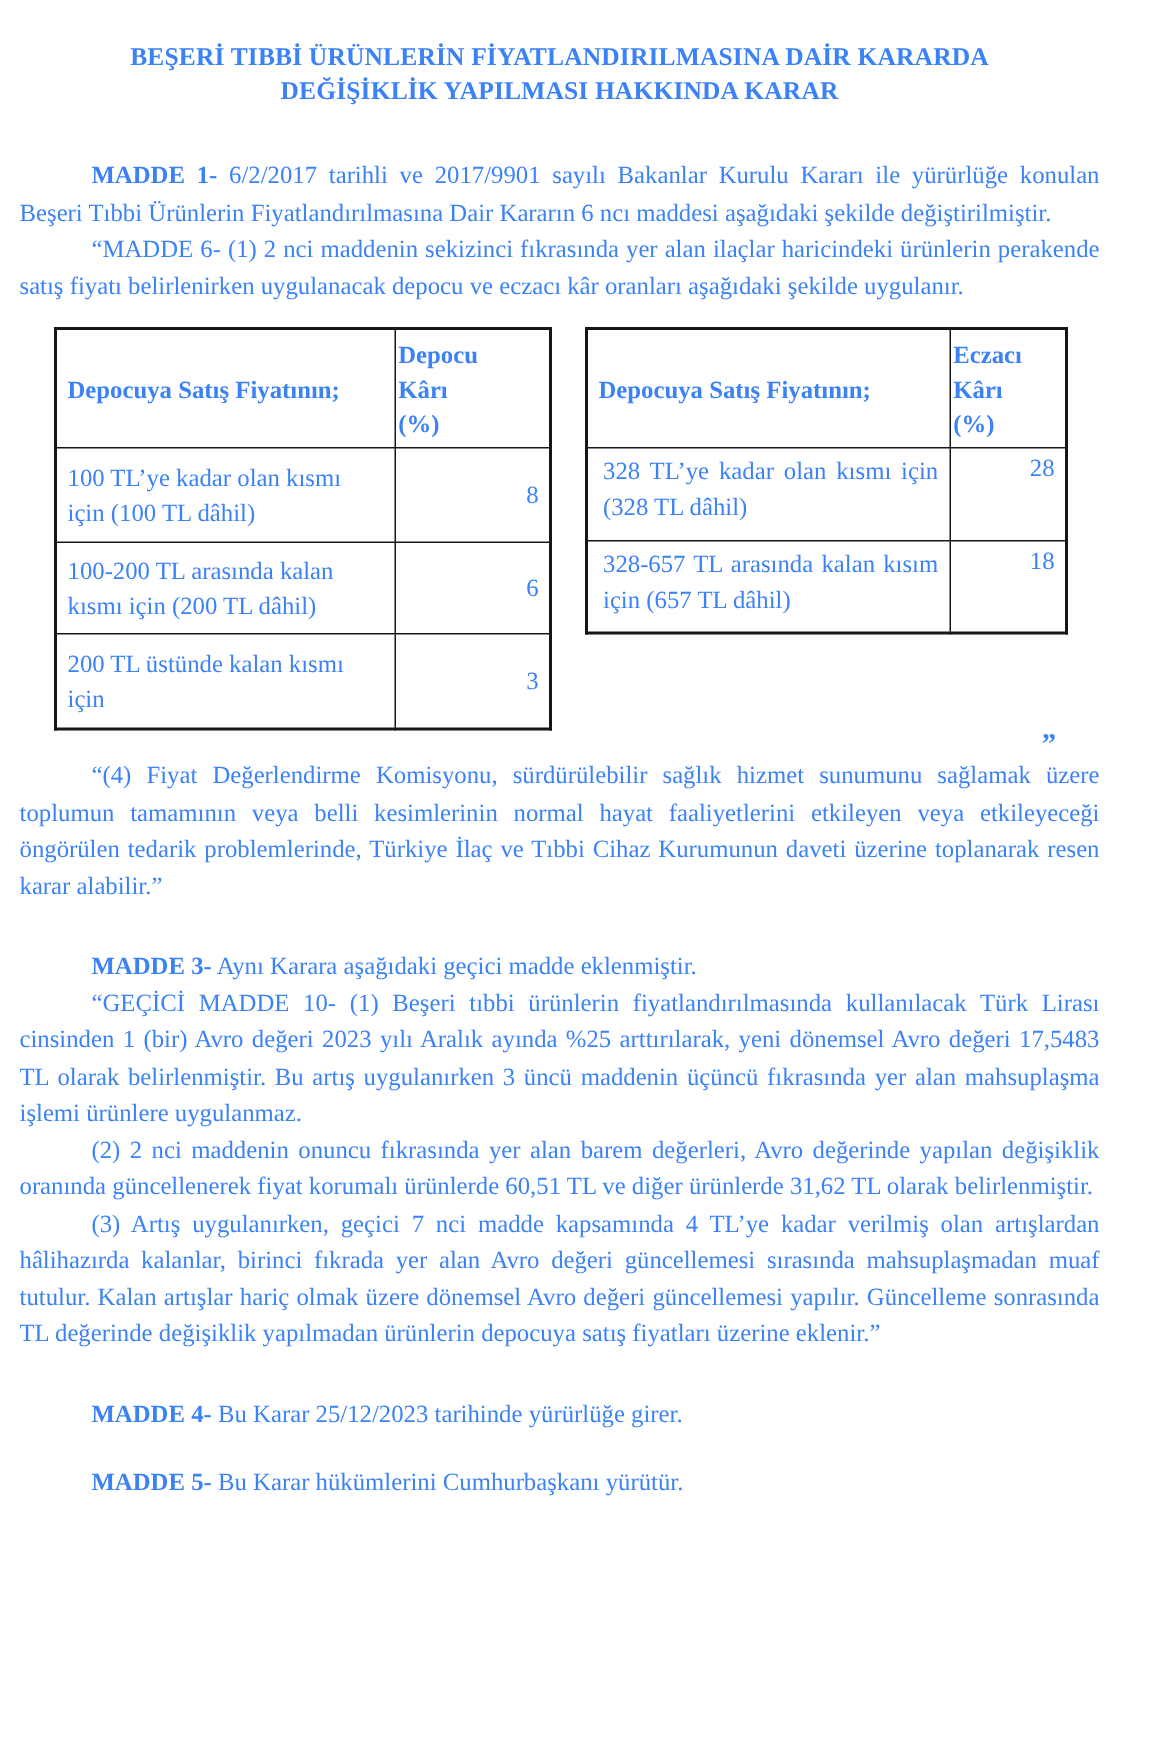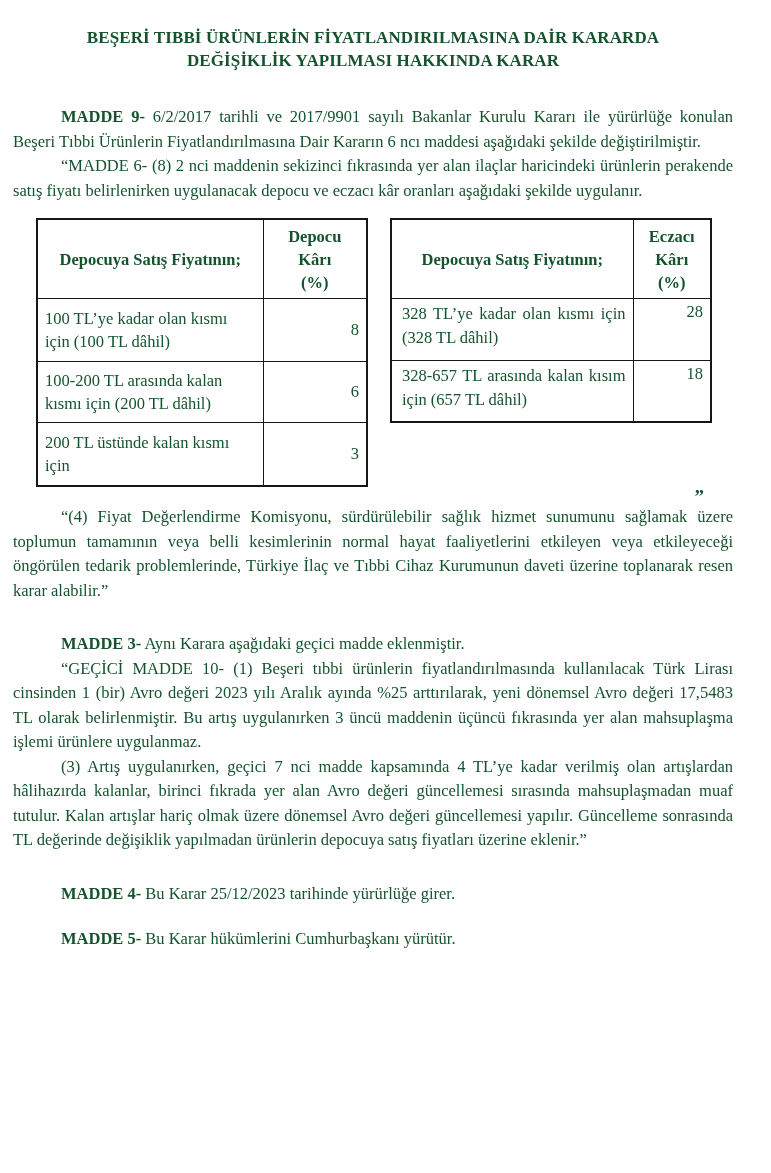--- a/index.html
+++ b/index.html
@@ -3,21 +3,21 @@
 <meta charset="utf-8">
 <style>
   html, body { margin: 0; padding: 0; background: #ffffff; }
   .page {
     position: relative;
     width: 771px;
     height: 1173px;
     background: #ffffff;
     overflow: hidden;
     font-family: "Liberation Serif", "DejaVu Serif", serif;
-    color: #14532d;
+    color: #3b82f6;
   }
   .content {
     padding: 26px 38px 0 13px; 
   }
   .doc-title {
     margin: 0 0 33px 0;
     font-size: 17px;
     font-weight: 700;
     line-height: 23px;
     text-align: center;
@@ -49,21 +49,21 @@
   }
   table.tbl-left  { width: 330px; }
   table.tbl-right { width: 320px; }
   .rate-table th, .rate-table td {
     border: 1.6px solid #161616;
     padding: 2px 7px;
     overflow: hidden;
   }
   .rate-table th {
     font-weight: 700;
-    text-align: center;
+    text-align: left;
     vertical-align: middle;
     height: 74px;
     line-height: 23px;
   }
   .rate-table th.rate-head { white-space: pre-line; padding: 2px 2px; }
   .rate-table td.range {
     line-height: 23.5px;
     text-align: left;
     margin-left: 32px;
   }
@@ -88,23 +88,23 @@
 </style>
 </head>
 <body>
 
 <div class="page">
   <div class="content">
 
     <h1 class="doc-title">BEŞERİ TIBBİ ÜRÜNLERİN FİYATLANDIRILMASINA DAİR KARARDA
 DEĞİŞİKLİK YAPILMASI HAKKINDA KARAR</h1>
 
-    <p class="para"><b>MADDE 9-</b><span> 6/2/2017 tarihli ve 2017/9901 sayılı Bakanlar Kurulu Kararı ile yürürlüğe konulan Beşeri Tıbbi Ürünlerin Fiyatlandırılmasına Dair Kararın 6 ncı maddesi aşağıdaki şekilde değiştirilmiştir.</span></p>
+    <p class="para"><b>MADDE 1-</b><span> 6/2/2017 tarihli ve 2017/9901 sayılı Bakanlar Kurulu Kararı ile yürürlüğe konulan Beşeri Tıbbi Ürünlerin Fiyatlandırılmasına Dair Kararın 6 ncı maddesi aşağıdaki şekilde değiştirilmiştir.</span></p>
 
-    <p class="para"><span>“MADDE 6- (8) 2 nci maddenin sekizinci fıkrasında yer alan ilaçlar haricindeki ürünlerin perakende satış fiyatı belirlenirken uygulanacak depocu ve eczacı kâr oranları aşağıdaki şekilde uygulanır.</span></p>
+    <p class="para"><span>“MADDE 6- (1) 2 nci maddenin sekizinci fıkrasında yer alan ilaçlar haricindeki ürünlerin perakende satış fiyatı belirlenirken uygulanacak depocu ve eczacı kâr oranları aşağıdaki şekilde uygulanır.</span></p>
 
     <div class="tables-row">
 
       <table class="rate-table tbl-left">
         <colgroup>
             <col style="width:226px">
             <col style="width:104px">
           </colgroup>
         <tbody>
           <tr>
@@ -155,20 +155,21 @@
 
     <div class="close-quote">”</div>
 
 
     <p class="para"><span>“(4) Fiyat Değerlendirme Komisyonu, sürdürülebilir sağlık hizmet sunumunu sağlamak üzere toplumun tamamının veya belli kesimlerinin normal hayat faaliyetlerini etkileyen veya etkileyeceği öngörülen tedarik problemlerinde, Türkiye İlaç ve Tıbbi Cihaz Kurumunun daveti üzerine toplanarak resen karar alabilir.”</span></p>
 
     <p class="para mt-md"><b>MADDE 3-</b><span> Aynı Karara aşağıdaki geçici madde eklenmiştir.</span></p>
 
     <p class="para"><span>“GEÇİCİ MADDE 10- (1) Beşeri tıbbi ürünlerin fiyatlandırılmasında kullanılacak Türk Lirası cinsinden 1 (bir) Avro değeri 2023 yılı Aralık ayında %25 arttırılarak, yeni dönemsel Avro değeri 17,5483 TL olarak belirlenmiştir. Bu artış uygulanırken 3 üncü maddenin üçüncü fıkrasında yer alan mahsuplaşma işlemi ürünlere uygulanmaz.</span></p>
 
+    <p class="para"><span>(2) 2 nci maddenin onuncu fıkrasında yer alan barem değerleri, Avro değerinde yapılan değişiklik oranında güncellenerek fiyat korumalı ürünlerde 60,51 TL ve diğer ürünlerde 31,62 TL olarak belirlenmiştir.</span></p>
 
     <p class="para"><span>(3) Artış uygulanırken, geçici 7 nci madde kapsamında 4 TL’ye kadar verilmiş olan artışlardan hâlihazırda kalanlar, birinci fıkrada yer alan Avro değeri güncellemesi sırasında mahsuplaşmadan muaf tutulur. Kalan artışlar hariç olmak üzere dönemsel Avro değeri güncellemesi yapılır. Güncelleme sonrasında TL değerinde değişiklik yapılmadan ürünlerin depocuya satış fiyatları üzerine eklenir.”</span></p>
 
     <p class="para mt-md"><b>MADDE 4-</b><span> Bu Karar 25/12/2023 tarihinde yürürlüğe girer.</span></p>
 
     <p class="para mt-sm"><b>MADDE 5-</b><span> Bu Karar hükümlerini Cumhurbaşkanı yürütür.</span></p>
 
   </div>
 </div>
 

